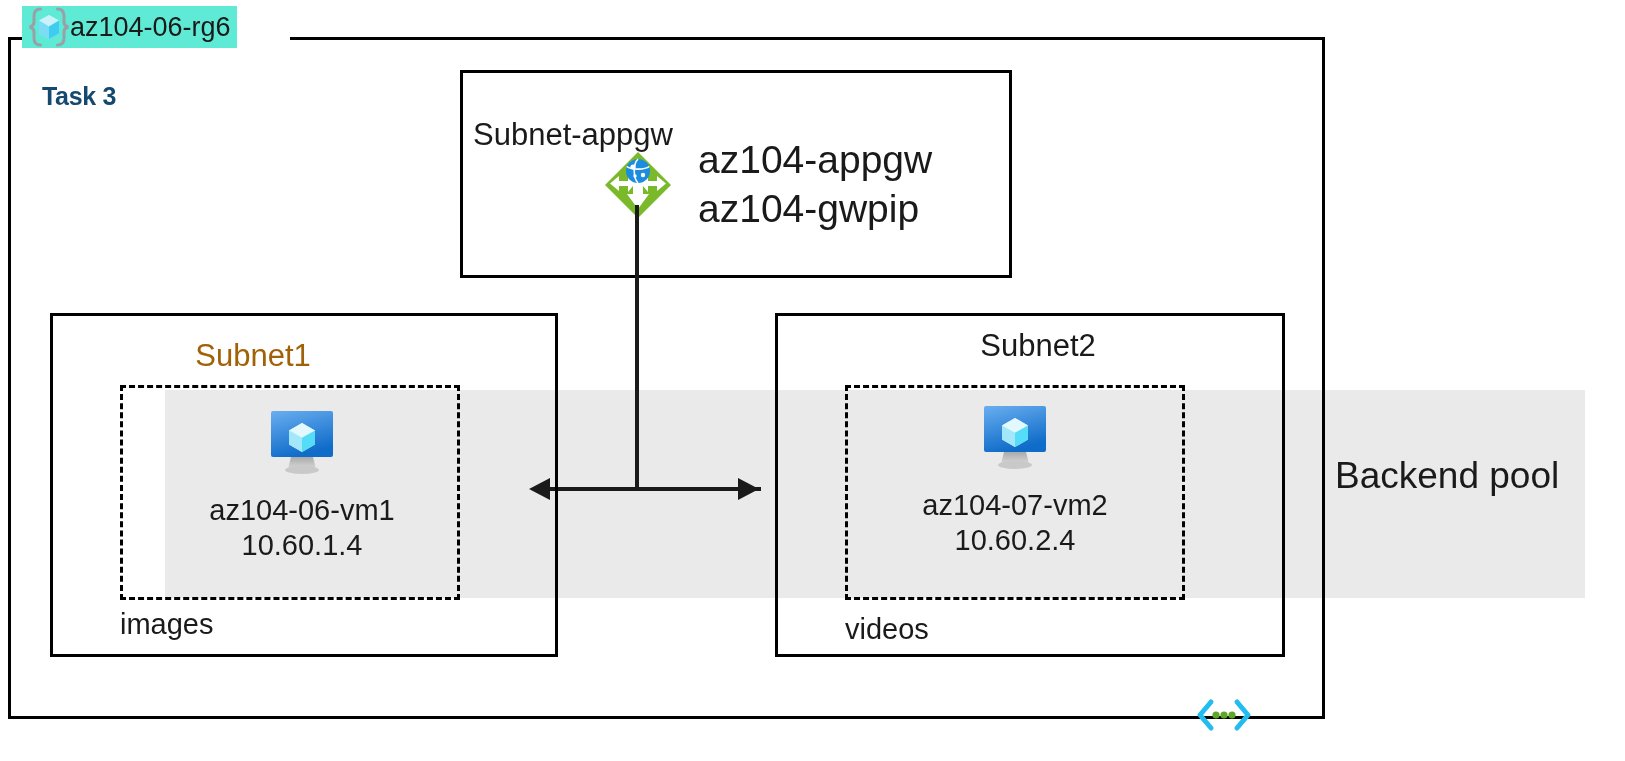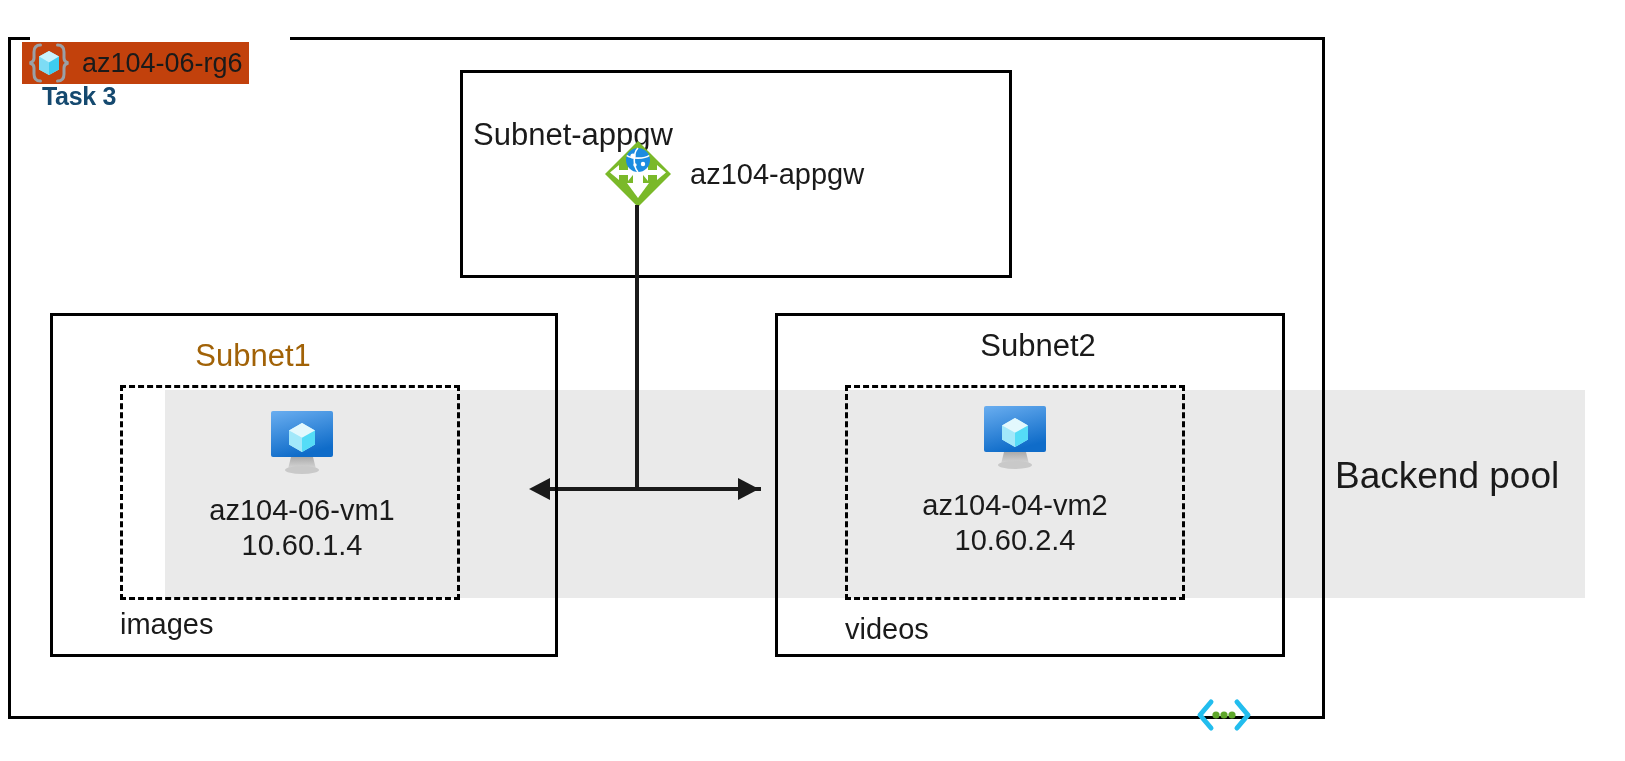--- a/index.html
+++ b/index.html
@@ -50,24 +50,23 @@
     left: 290px; top: 37px;
     width: 1035px; height: 3px;
     background: #000000;
   }
 
   .rg-label-wrap {
     position: absolute;
     left: 22px; top: 6px;
     display: flex;
     align-items: center;
-    gap: 12px;
-    background: #c2410c;
+    gap: 0;
+    background: #5eead4;
     padding: 0 6px;
-    margin-top: 36px;
   }
   .rg-icon {
     width: 42px; height: 42px;
     position: relative;
     flex: none;
   }
   .rg-label-text {
     font-size: 27px;
     color: #1a1a1a;
     white-space: nowrap;
@@ -148,24 +147,25 @@
     display: flex;
     align-items: center;
     gap: 14px;
   }
   .gw-icon {
     width: 76px; height: 76px;
     position: relative;
     flex: none;
   }
   .gw-names {
-    font-size: 29px;
+    font-size: 39px;
     line-height: 1.25;
     color: #1a1a1a;
     white-space: nowrap;
+    margin-left: 8px;
   }
 
   
   .vm-block {
     position: absolute;
     width: 250px;
     text-align: center;
   }
   .vm-icon {
     width: 86px; height: 80px;
@@ -277,20 +277,21 @@
         <circle cx="38" cy="24" r="12" fill="#1b8ce0"></circle>
         <path d="M26.8 19.5 C31 23 45 23 49.2 19.5" fill="none" stroke="#ffffff" stroke-width="1.6"></path>
         <path d="M38 12 C33 17 33 31 38 36" fill="none" stroke="#ffffff" stroke-width="1.6"></path>
         <circle cx="33" cy="20" r="2.6" fill="#ffffff"></circle>
         <circle cx="43" cy="28" r="2.2" fill="#ffffff"></circle>
         <circle cx="35" cy="29" r="1.7" fill="#ffffff"></circle>
       </svg>
     </span>
     <span class="gw-names">
       <div>az104-appgw</div>
+      <div>az104-gwpip</div>
     </span>
   </div>
 
   <div class="conn-vert"></div>
   <div class="conn-horiz"></div>
   <div class="arrow-head arrow-left"></div>
   <div class="arrow-head arrow-right"></div>
 
   <div class="solid-box" style="left:50px; top:313px; width:508px; height:344px;"></div>
   <div class="subnet1-title">Subnet1</div>
@@ -343,21 +344,21 @@
         </defs>
         <path d="M33 50 L53 50 L57 66 L29 66 Z" fill="url(#vmStand2)"></path>
         <ellipse cx="43" cy="67" rx="17" ry="4" fill="#c9c9c9"></ellipse>
         <rect x="12" y="8" width="62" height="46" rx="2" fill="url(#vmScreen2)"></rect>
         <polygon points="43,20 56,27.5 56,41.5 43,49 30,41.5 30,27.5" fill="#bff0fb"></polygon>
         <polygon points="43,20 56,27.5 43,34.8 30,27.5" fill="#e3f8fd"></polygon>
         <polygon points="43,34.8 56,27.5 56,41.5 43,49" fill="#55dcf7"></polygon>
         <polygon points="43,34.8 30,27.5 30,41.5 43,49" fill="#a2e8fa"></polygon>
       </svg>
     </div>
-    <div class="vm-name">az104-04-vm2</div>
+    <div class="vm-name">az104-07-vm2</div>
     <div class="vm-ip">10.60.2.4</div>
   </div>
 
   <div class="caption" style="left:845px; top:613px; width:340px;">videos</div>
 
   <div class="code-icon">
     <svg viewBox="0 0 56 38" width="56" height="38" aria-hidden="true">
       <path d="M15 6 L4 19 L15 32" fill="none" stroke="#22bdee" stroke-width="5" stroke-linecap="round" stroke-linejoin="round"></path>
       <path d="M41 6 L52 19 L41 32" fill="none" stroke="#22bdee" stroke-width="5" stroke-linecap="round" stroke-linejoin="round"></path>
       <circle cx="20" cy="19" r="3.6" fill="#5fa72a"></circle>

